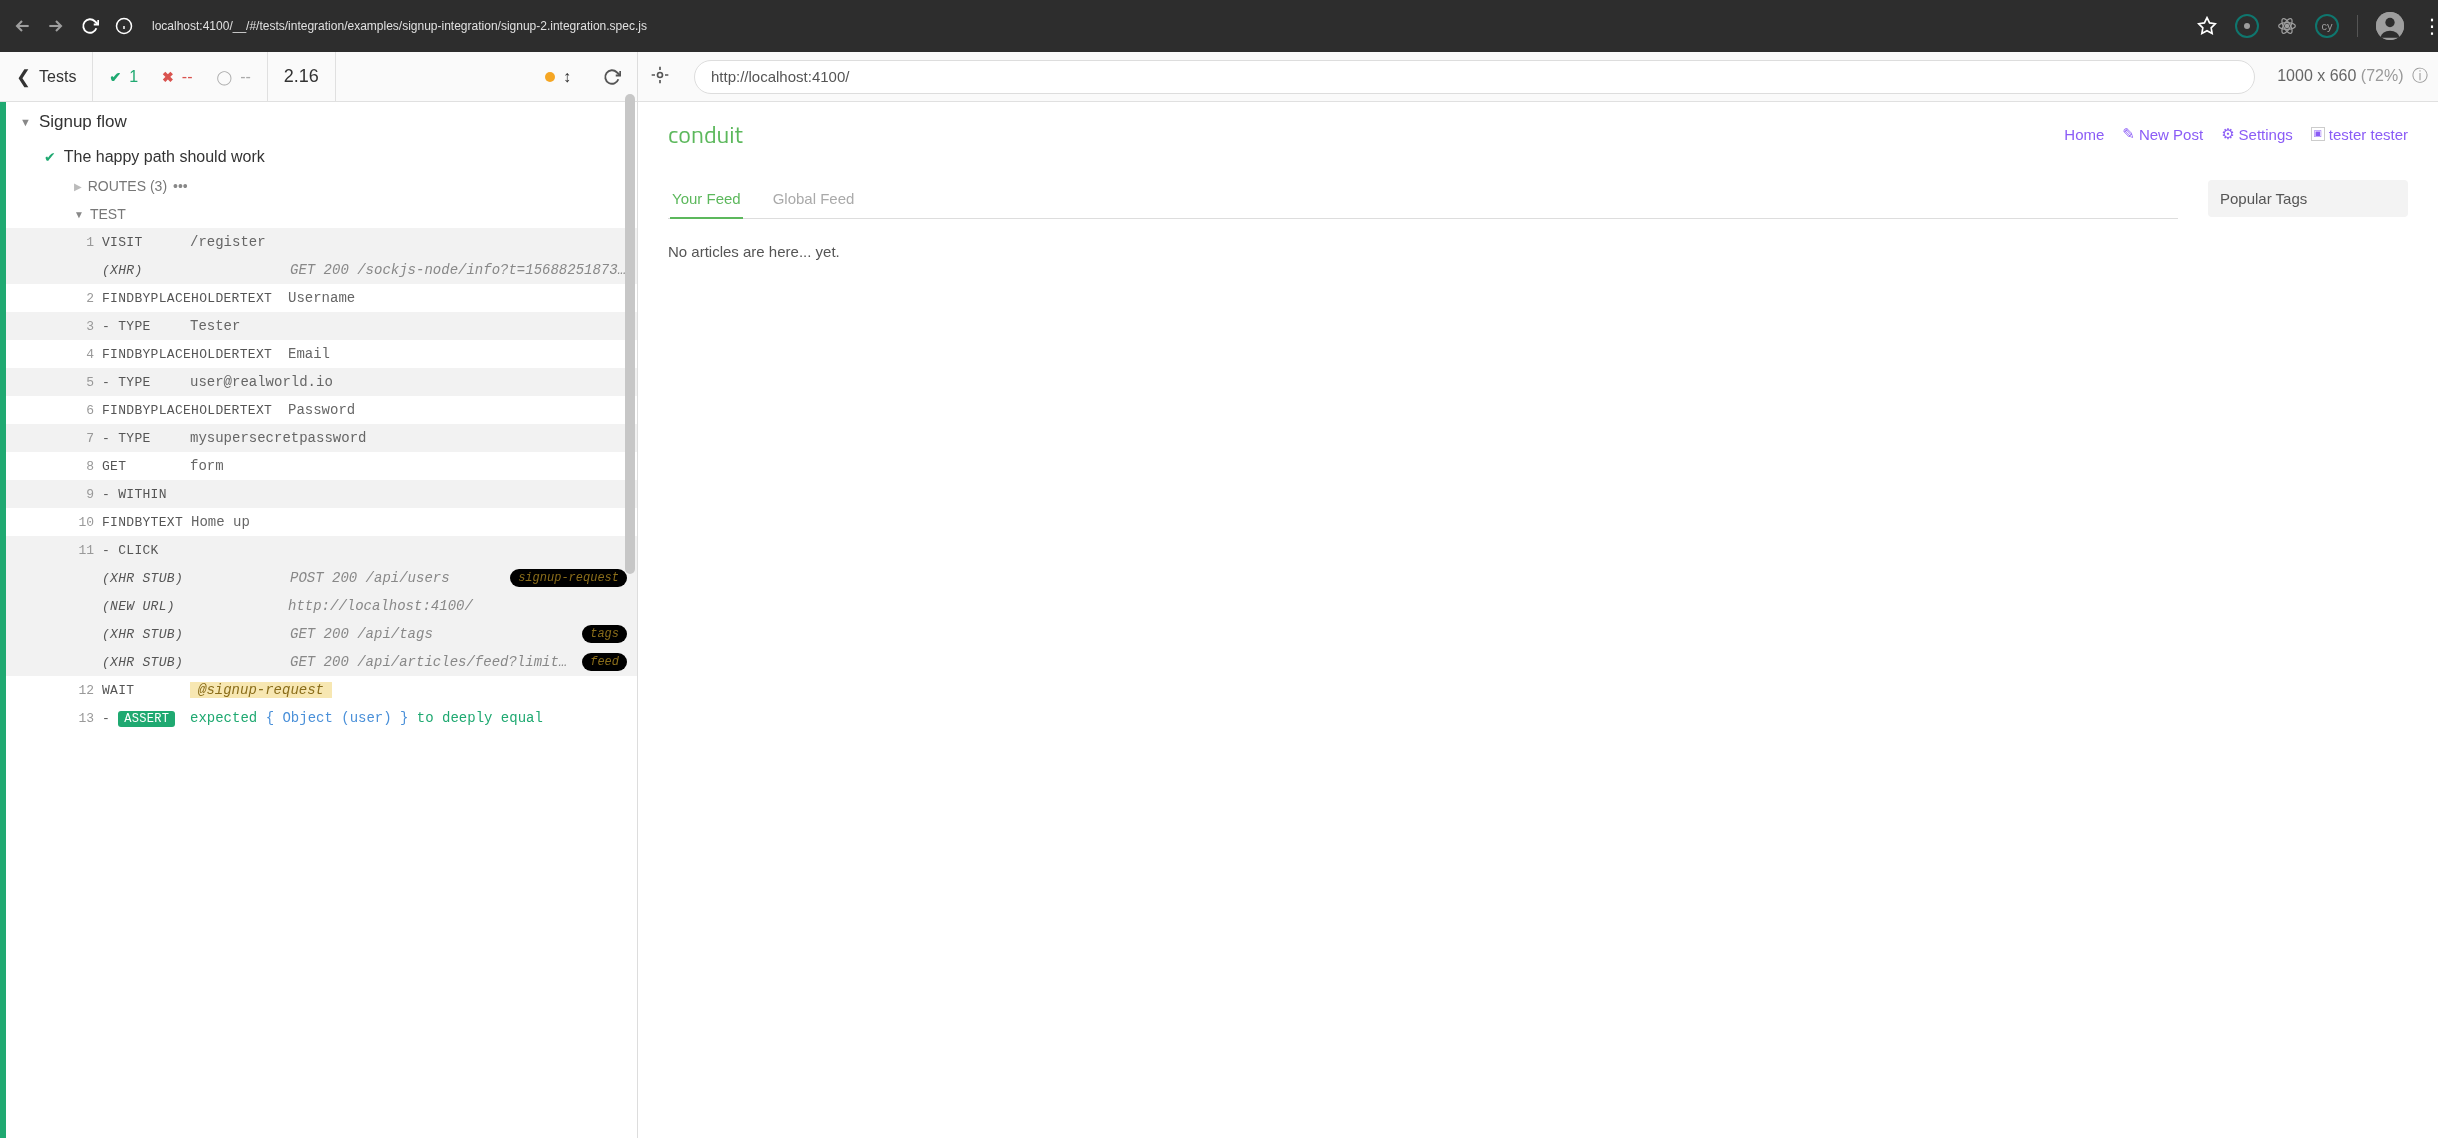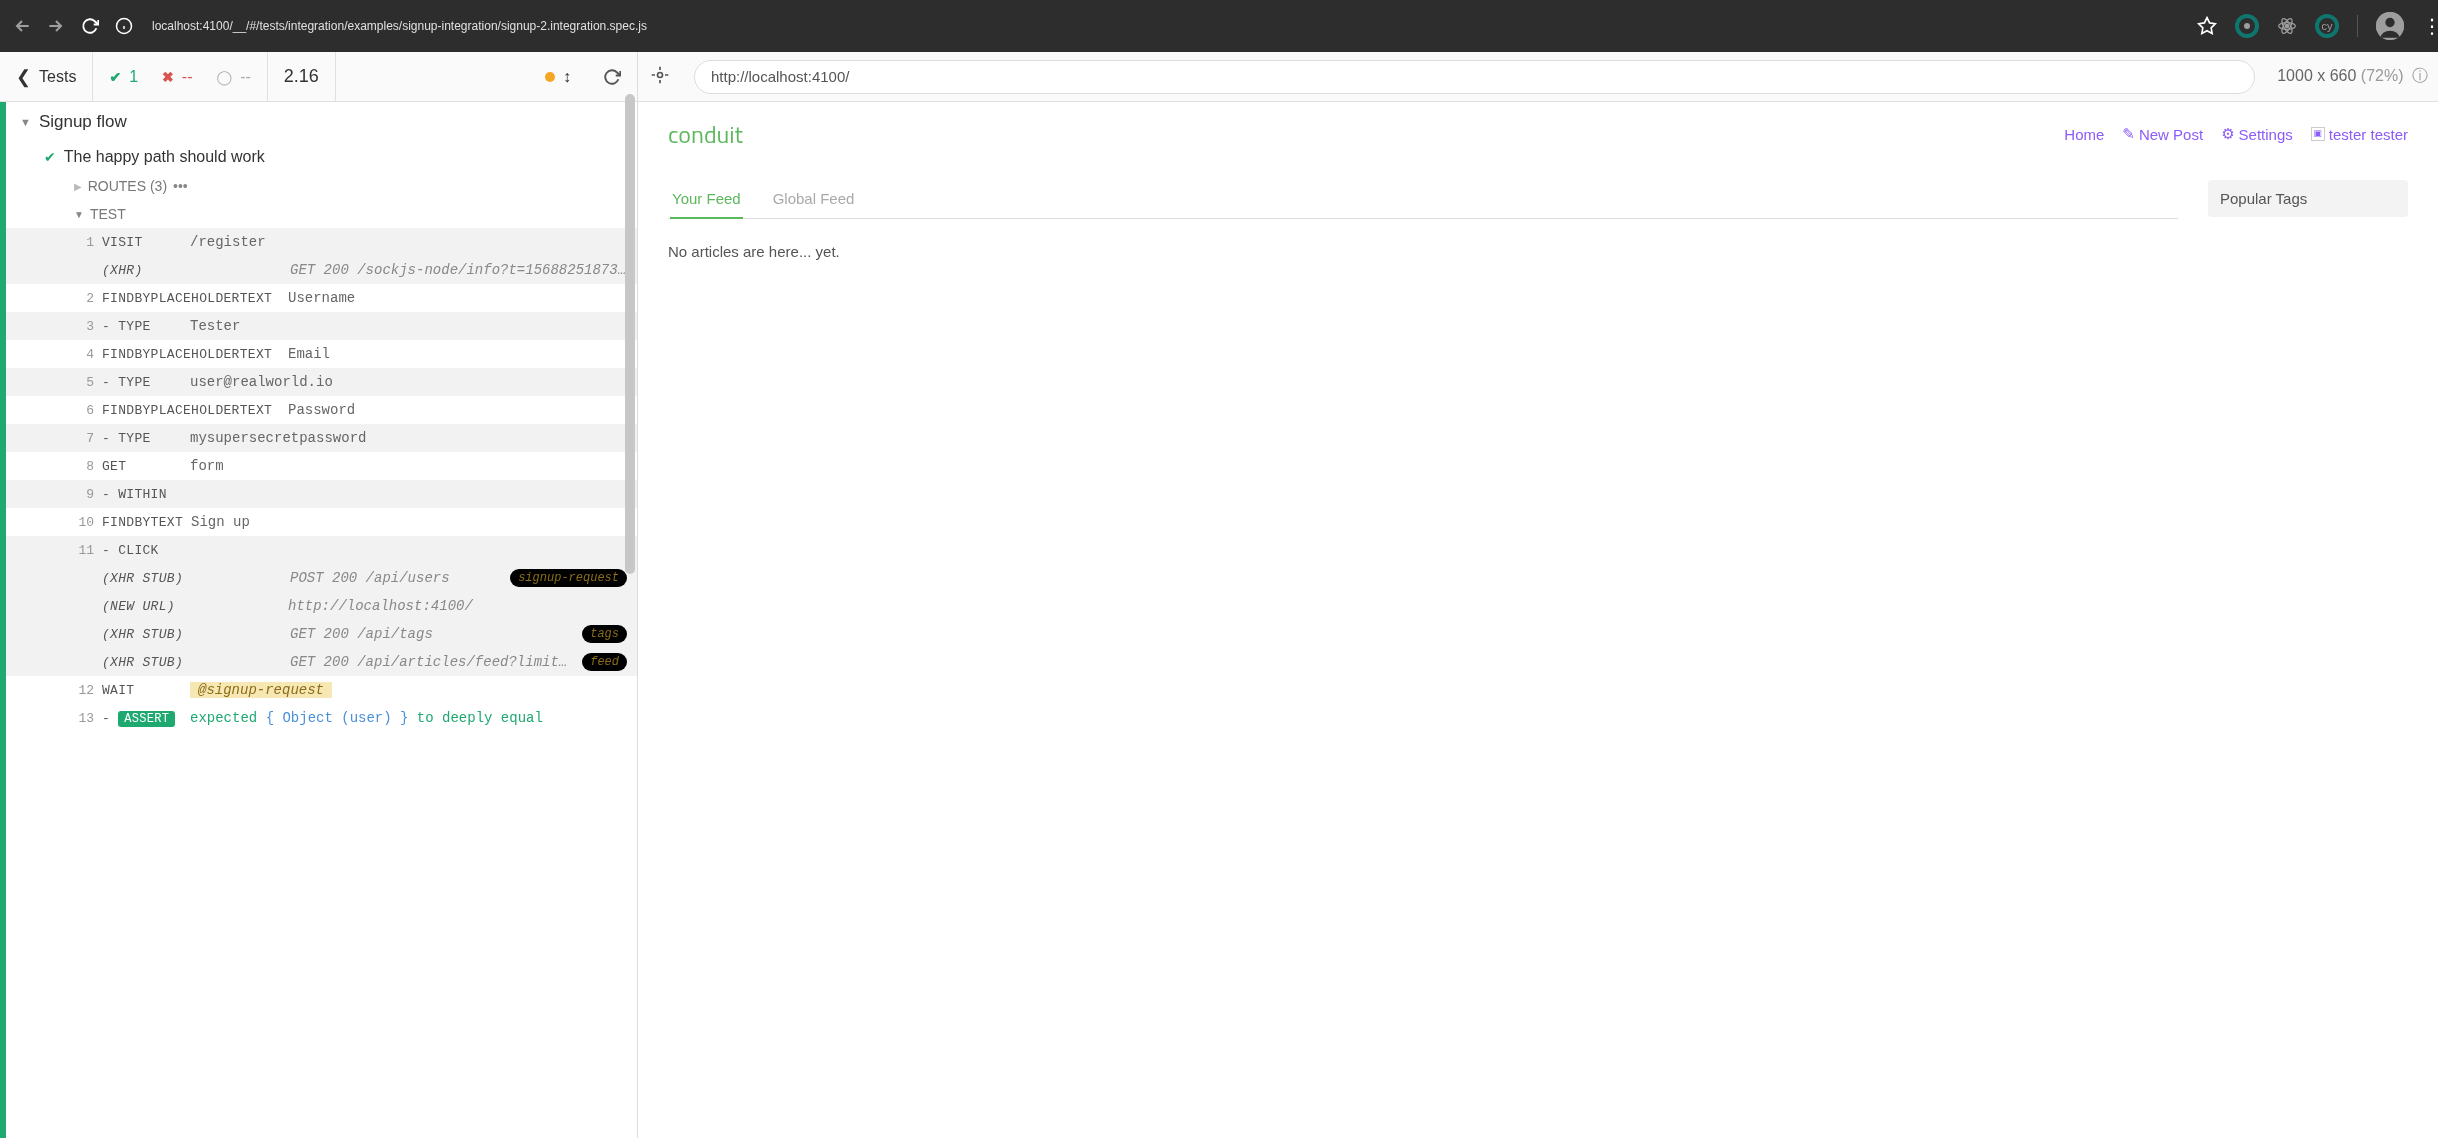--- a/index.html
+++ b/index.html
@@ -4,21 +4,21 @@
   <style>
     * { margin: 0; padding: 0; box-sizing: border-box; }
     body { font-family: -apple-system, BlinkMacSystemFont, "Segoe UI", Helvetica, Arial, sans-serif; font-size: 14px; color: #333; background: #fff; overflow: hidden; }
     
     
     .browser-chrome { background: #2d2d2d; height: 52px; display: flex; align-items: center; padding: 0 12px; gap: 14px; color: #fff; }
     .chrome-icon { width: 20px; height: 20px; display: inline-flex; align-items: center; justify-content: center; color: #9e9e9e; cursor: pointer; }
     .chrome-icon.active { color: #fff; }
     .url-text { color: #e0e0e0; font-size: 12px; margin-left: 4px; flex: 1; }
     .chrome-right { display: flex; align-items: center; gap: 18px; margin-left: auto; }
-    .chrome-circle { width: 24px; height: 24px; border: 4px solid #0f766e; border-radius: 50%; display: flex; align-items: center; justify-content: center; font-size: 10px; }
+    .chrome-circle { width: 24px; height: 24px; border: 2px solid #0f766e; border-radius: 50%; display: flex; align-items: center; justify-content: center; font-size: 10px; }
     .chrome-avatar { width: 28px; height: 28px; background: #9e9e9e; border-radius: 50%; }
     
     
     .app { display: flex; height: calc(100vh - 52px); }
     .left-panel { width: 638px; display: flex; flex-direction: column; border-right: 1px solid #ddd; }
     .right-panel { flex: 1; display: flex; flex-direction: column; background: #fff; }
     
     
     .toolbar { display: flex; align-items: center; height: 50px; border-bottom: 1px solid #e0e0e0; background: #fafafa; }
     .toolbar-section { display: flex; align-items: center; height: 100%; padding: 0 16px; border-right: 1px solid #e0e0e0; gap: 8px; }
@@ -252,21 +252,21 @@
               <span class="cmd-msg"><span>form</span></span>
             </div>
             <div class="cmd-row shaded">
               <span class="cmd-num">9</span>
               <span class="cmd-name">- WITHIN</span>
               <span class="cmd-msg"><span></span></span>
             </div>
             <div class="cmd-row">
               <span class="cmd-num">10</span>
               <span class="cmd-name">FINDBYTEXT</span>
-              <span class="cmd-msg"><span>Sign up</span></span>
+              <span class="cmd-msg"><span>Home up</span></span>
             </div>
             <div class="cmd-row shaded">
               <span class="cmd-num">11</span>
               <span class="cmd-name">- CLICK</span>
               <span class="cmd-msg"><span></span></span>
             </div>
             <div class="cmd-row shaded">
               <span class="cmd-num"></span>
               <span class="cmd-name cmd-name-wide" style="font-style: italic;">(XHR STUB)</span>
               <span class="cmd-msg italic"><span class="blue-dot"></span><span>POST 200 /api/users</span></span>

